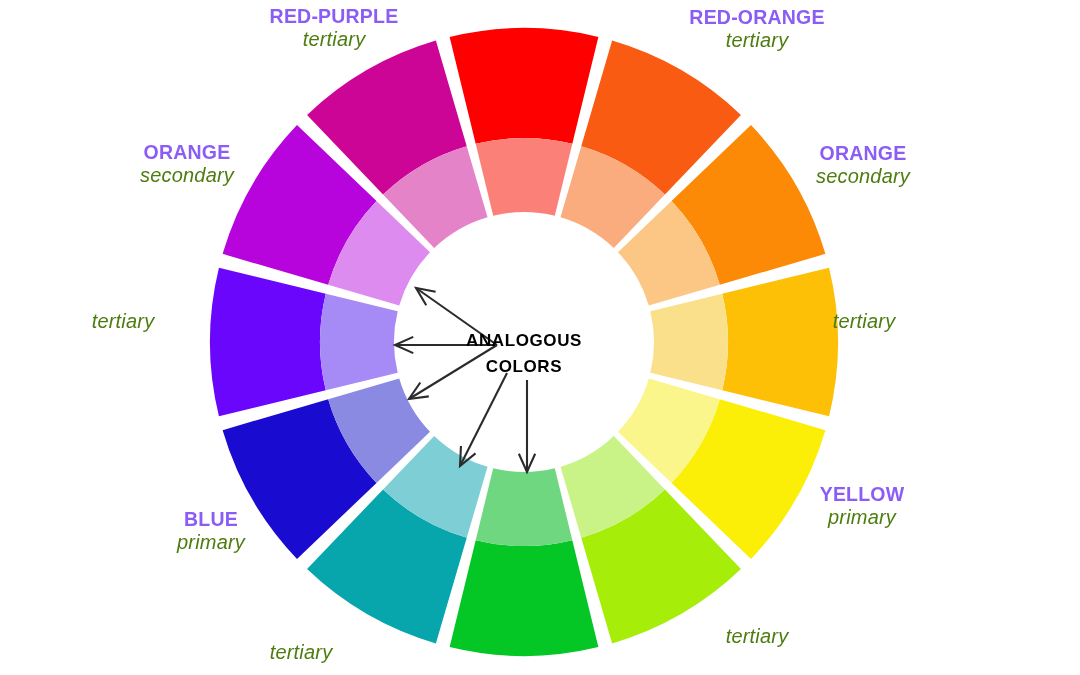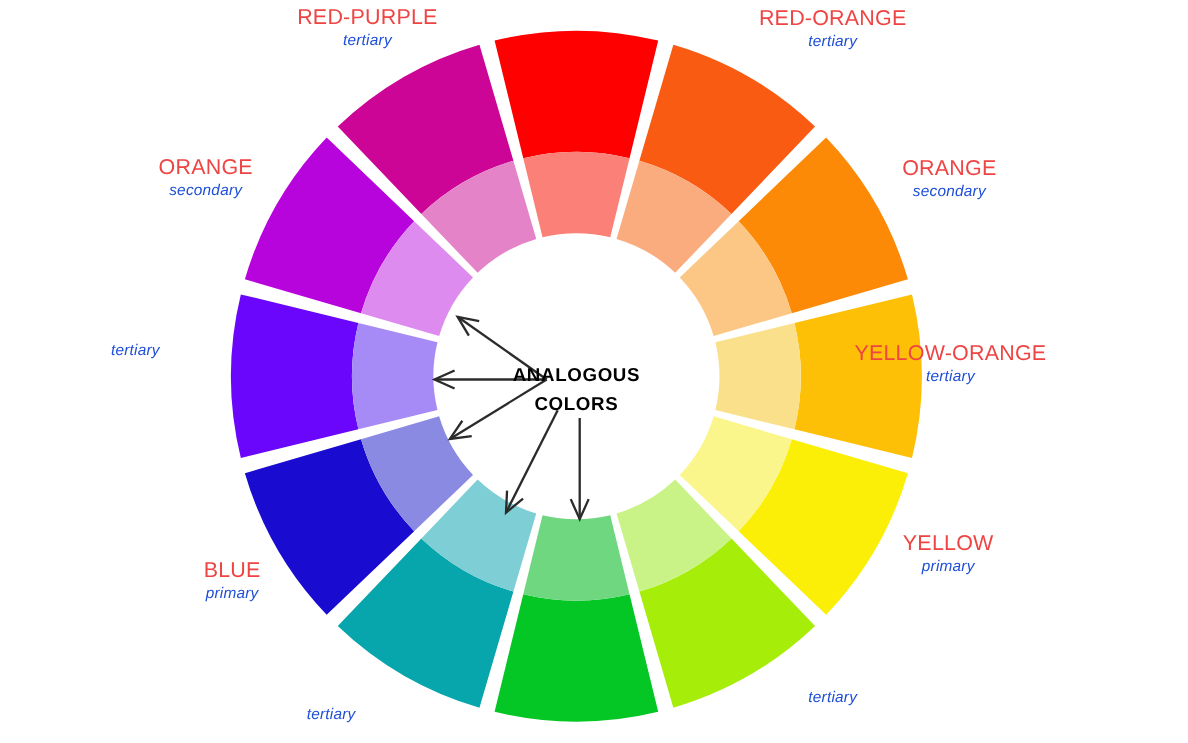--- a/index.html
+++ b/index.html
@@ -52,31 +52,31 @@
   }
   .label {
     position: absolute;
     text-align: center;
     line-height: 1.18;
     white-space: nowrap;
   }
   .label .name {
     display: block;
     font-family: "Liberation Sans", sans-serif;
-    font-weight: normal;
+    font-weight: bold;
     font-size: 19.5px;
-    color: #ef4444;
+    color: #8b5cf6;
     letter-spacing: 0.2px;
   }
   .label .kind {
     display: block;
     font-family: "Liberation Sans", sans-serif;
     font-style: italic;
-    font-size: 14px;
-    color: #1d4ed8;
+    font-size: 20px;
+    color: #4d7c0f;
     letter-spacing: 0.2px;
   }
 </style>
 </head>
 <body>
 
 <div id="stage">
 
   <svg id="wheel" viewBox="0 0 1080 675">
     <g id="segments-group">
@@ -135,21 +135,20 @@
   <div id="labels-layer">
       <div class="label" style="left: 757px; top: 6px; transform: translate(-50%, 0px);">
         <span class="name">RED-ORANGE</span>
         <span class="kind">tertiary</span>
       </div>
       <div class="label" style="left: 863px; top: 142px; transform: translate(-50%, 0px);">
         <span class="name">ORANGE</span>
         <span class="kind">secondary</span>
       </div>
       <div class="label" style="left: 864px; top: 310px; transform: translate(-50%, 0px);">
-        <span class="name">YELLOW-ORANGE</span>
         <span class="kind">tertiary</span>
       </div>
       <div class="label" style="left: 862px; top: 483px; transform: translate(-50%, 0px);">
         <span class="name">YELLOW</span>
         <span class="kind">primary</span>
       </div>
       <div class="label" style="left: 757px; top: 625px; transform: translate(-50%, 0px);">
         <span class="kind">tertiary</span>
       </div>
       <div class="label" style="left: 301px; top: 641px; transform: translate(-50%, 0px);">

